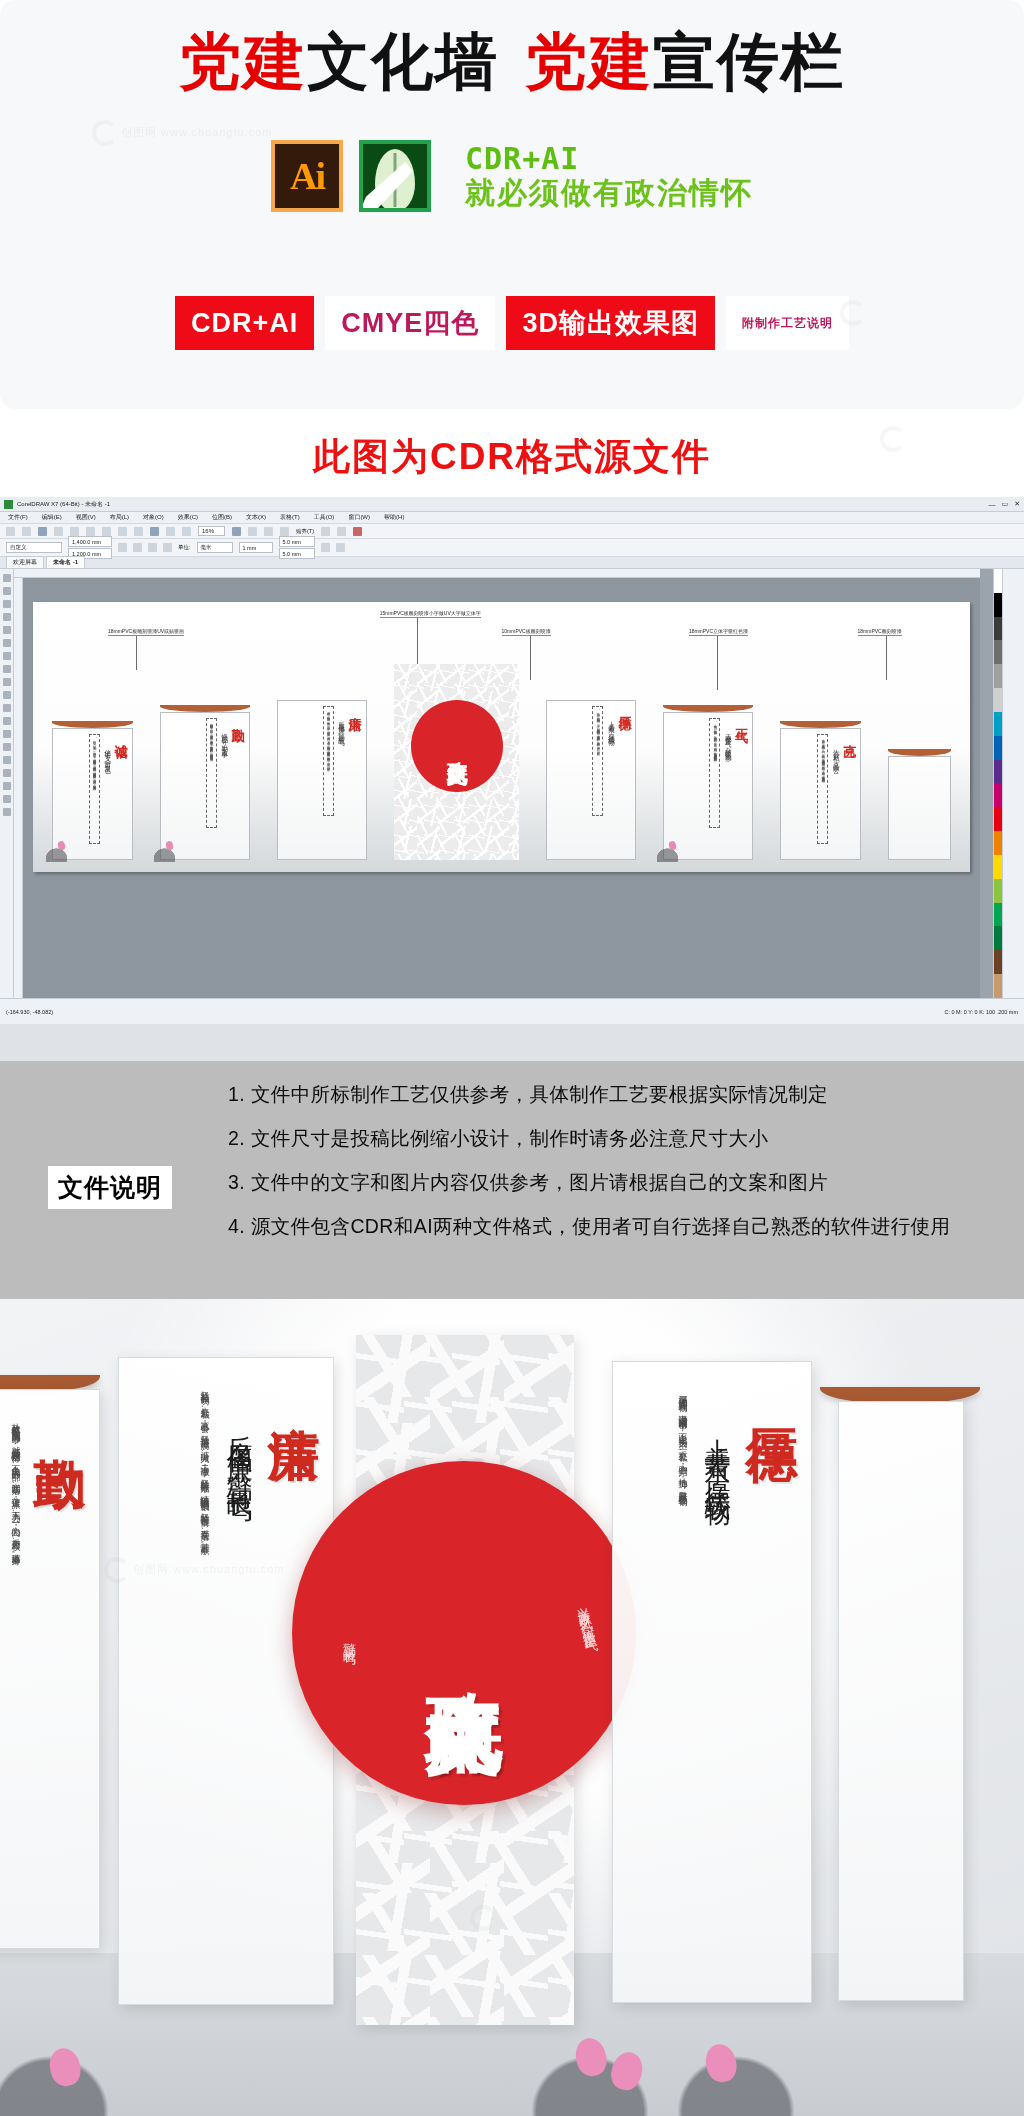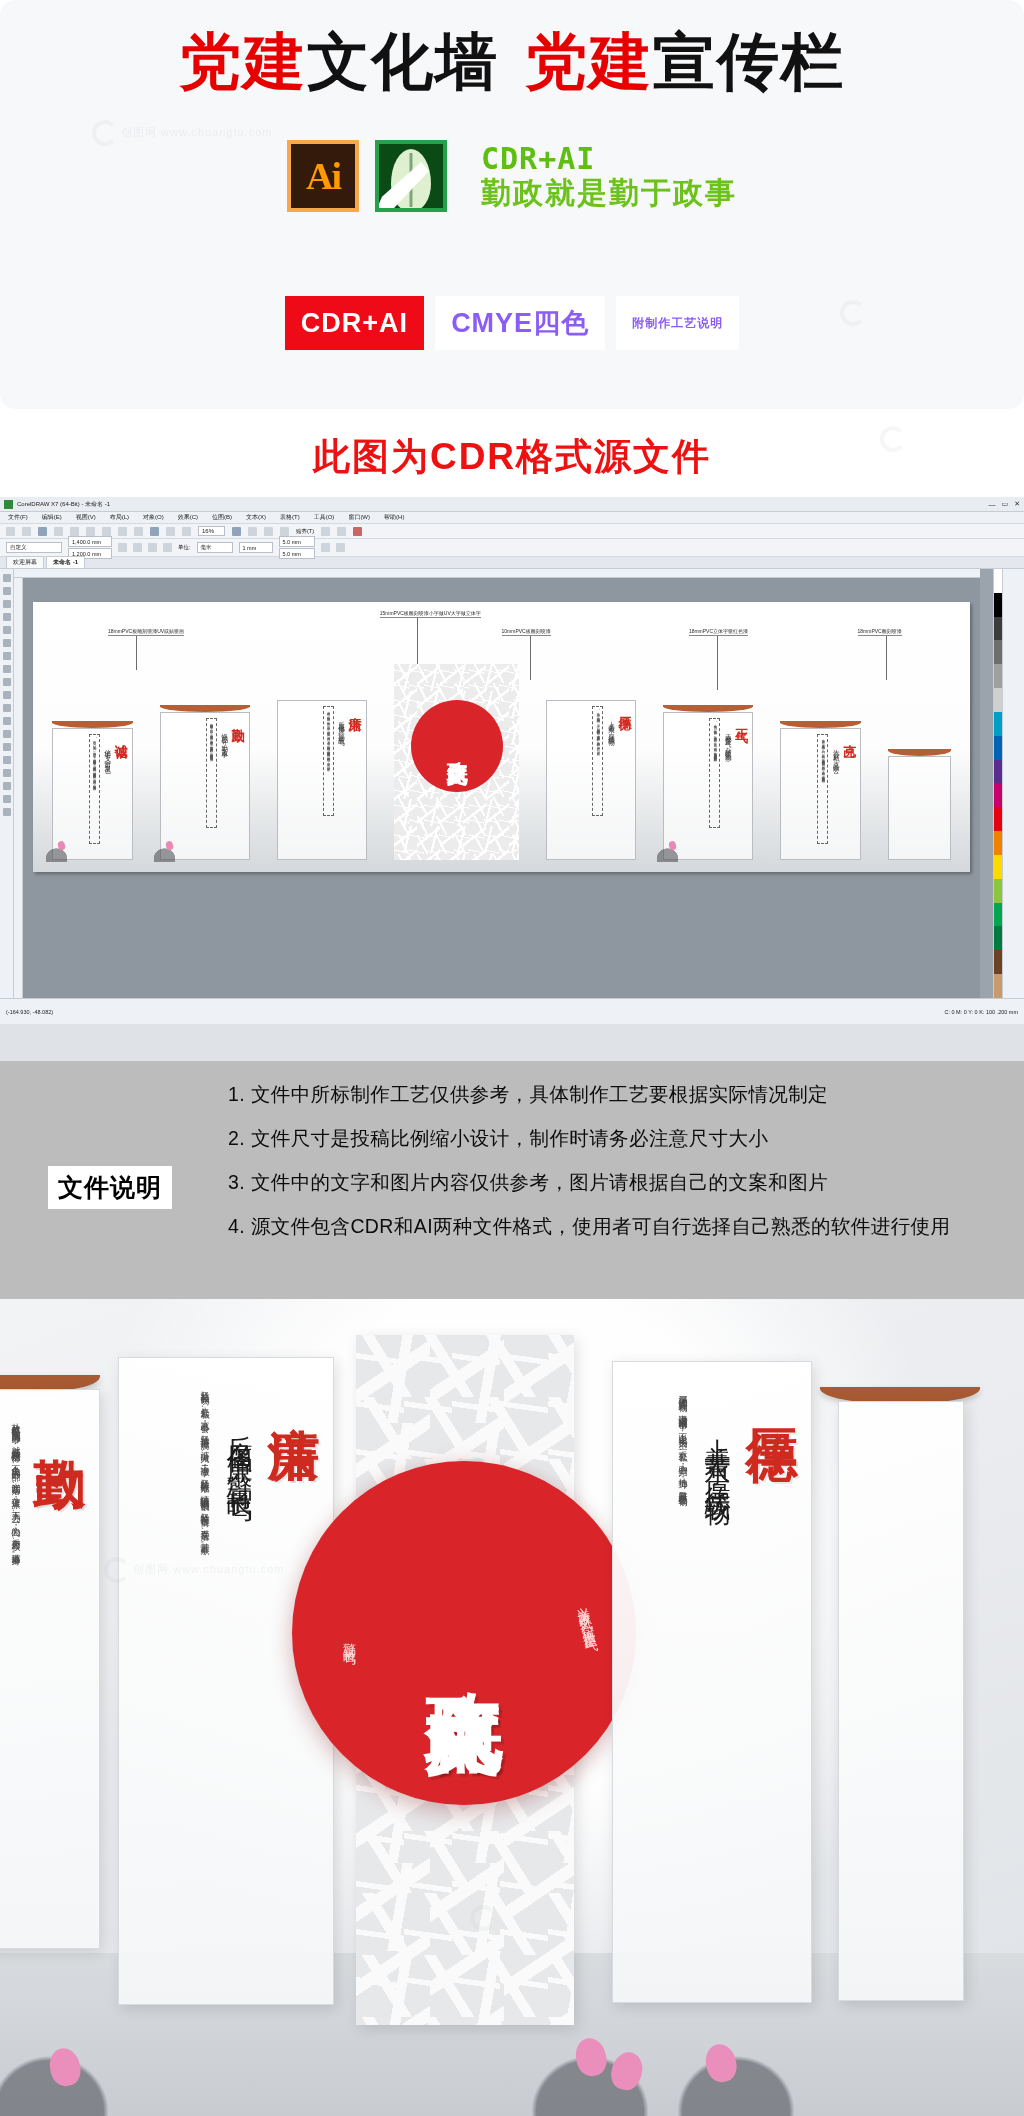--- a/index.html
+++ b/index.html
@@ -35,21 +35,21 @@
   .logo-text { margin-left:18px; line-height:1.15; }
   .logo-text .l1 { font-size:30px; color:#5fbe12; font-weight:bold; letter-spacing:1px;
       font-family:"DejaVu Sans Mono",monospace; }
   .logo-text .l2 { font-size:30px; color:#6cc21a; font-weight:bold; letter-spacing:2px; }
 
   .tag-row { position:absolute; top:296px; left:0; width:1024px;
       display:flex; justify-content:center; align-items:stretch; gap:11px; }
   .tag { padding:9px 16px; font-size:27px; font-weight:bold; letter-spacing:1px; white-space:nowrap;
       display:flex; align-items:center; }
   .tag.filled { background:#ee0a16; color:#fff; }
-  .tag.outline { background:#fff; color:#8b5cf6; }
+  .tag.outline { background:#fff; color:#be185d; }
   .tag.small { font-size:12px; }
 
   .applies { position:absolute; top:372px; left:0; width:1024px; text-align:center;
       font-size:27px; color:#111; letter-spacing:1px; font-family:"Liberation Serif","DejaVu Serif",serif;}
   .cdr-note { position:absolute; top:432px; left:0; width:1024px; text-align:center;
       font-size:37px; font-weight:bold; color:#ee1111; letter-spacing:2px; }
 
   
   .wm { position:absolute; opacity:.13; pointer-events:none; color:#9aa0a6;
         font-size:11px; letter-spacing:1px; white-space:nowrap; }
@@ -210,27 +210,28 @@
       <div class="ai-badge-inner">Ai</div>
     </div>
     <div class="cdr-badge">
       <div class="cdr-badge-inner">
         <div class="cdr-balloon"></div>
         <div class="cdr-pen"></div>
       </div>
     </div>
     <div class="logo-text">
       <div class="l1">CDR+AI</div>
-      <div class="l2">勤政就是勤于政事</div>
+      <div class="l2">就必须做有政治情怀</div>
     </div>
   </div>
 
   <div class="tag-row">
     <div class="tag filled">CDR+AI</div>
     <div class="tag outline">CMYE四色</div>
+    <div class="tag filled">3D输出效果图</div>
     <div class="tag outline small">附制作工艺说明</div>
   </div>
 
   <div class="cdr-note">此图为CDR格式源文件</div>
 
   <div class="wm" style="left:92px; top:120px;"><span class="ring"></span><span>创图网 www.chuangtu.com</span></div>
   <div class="wm" style="left:840px; top:300px;"><span class="ring"></span></div>
   <div class="wm" style="left:880px; top:426px;"><span class="ring"></span></div>
 </section>
 

